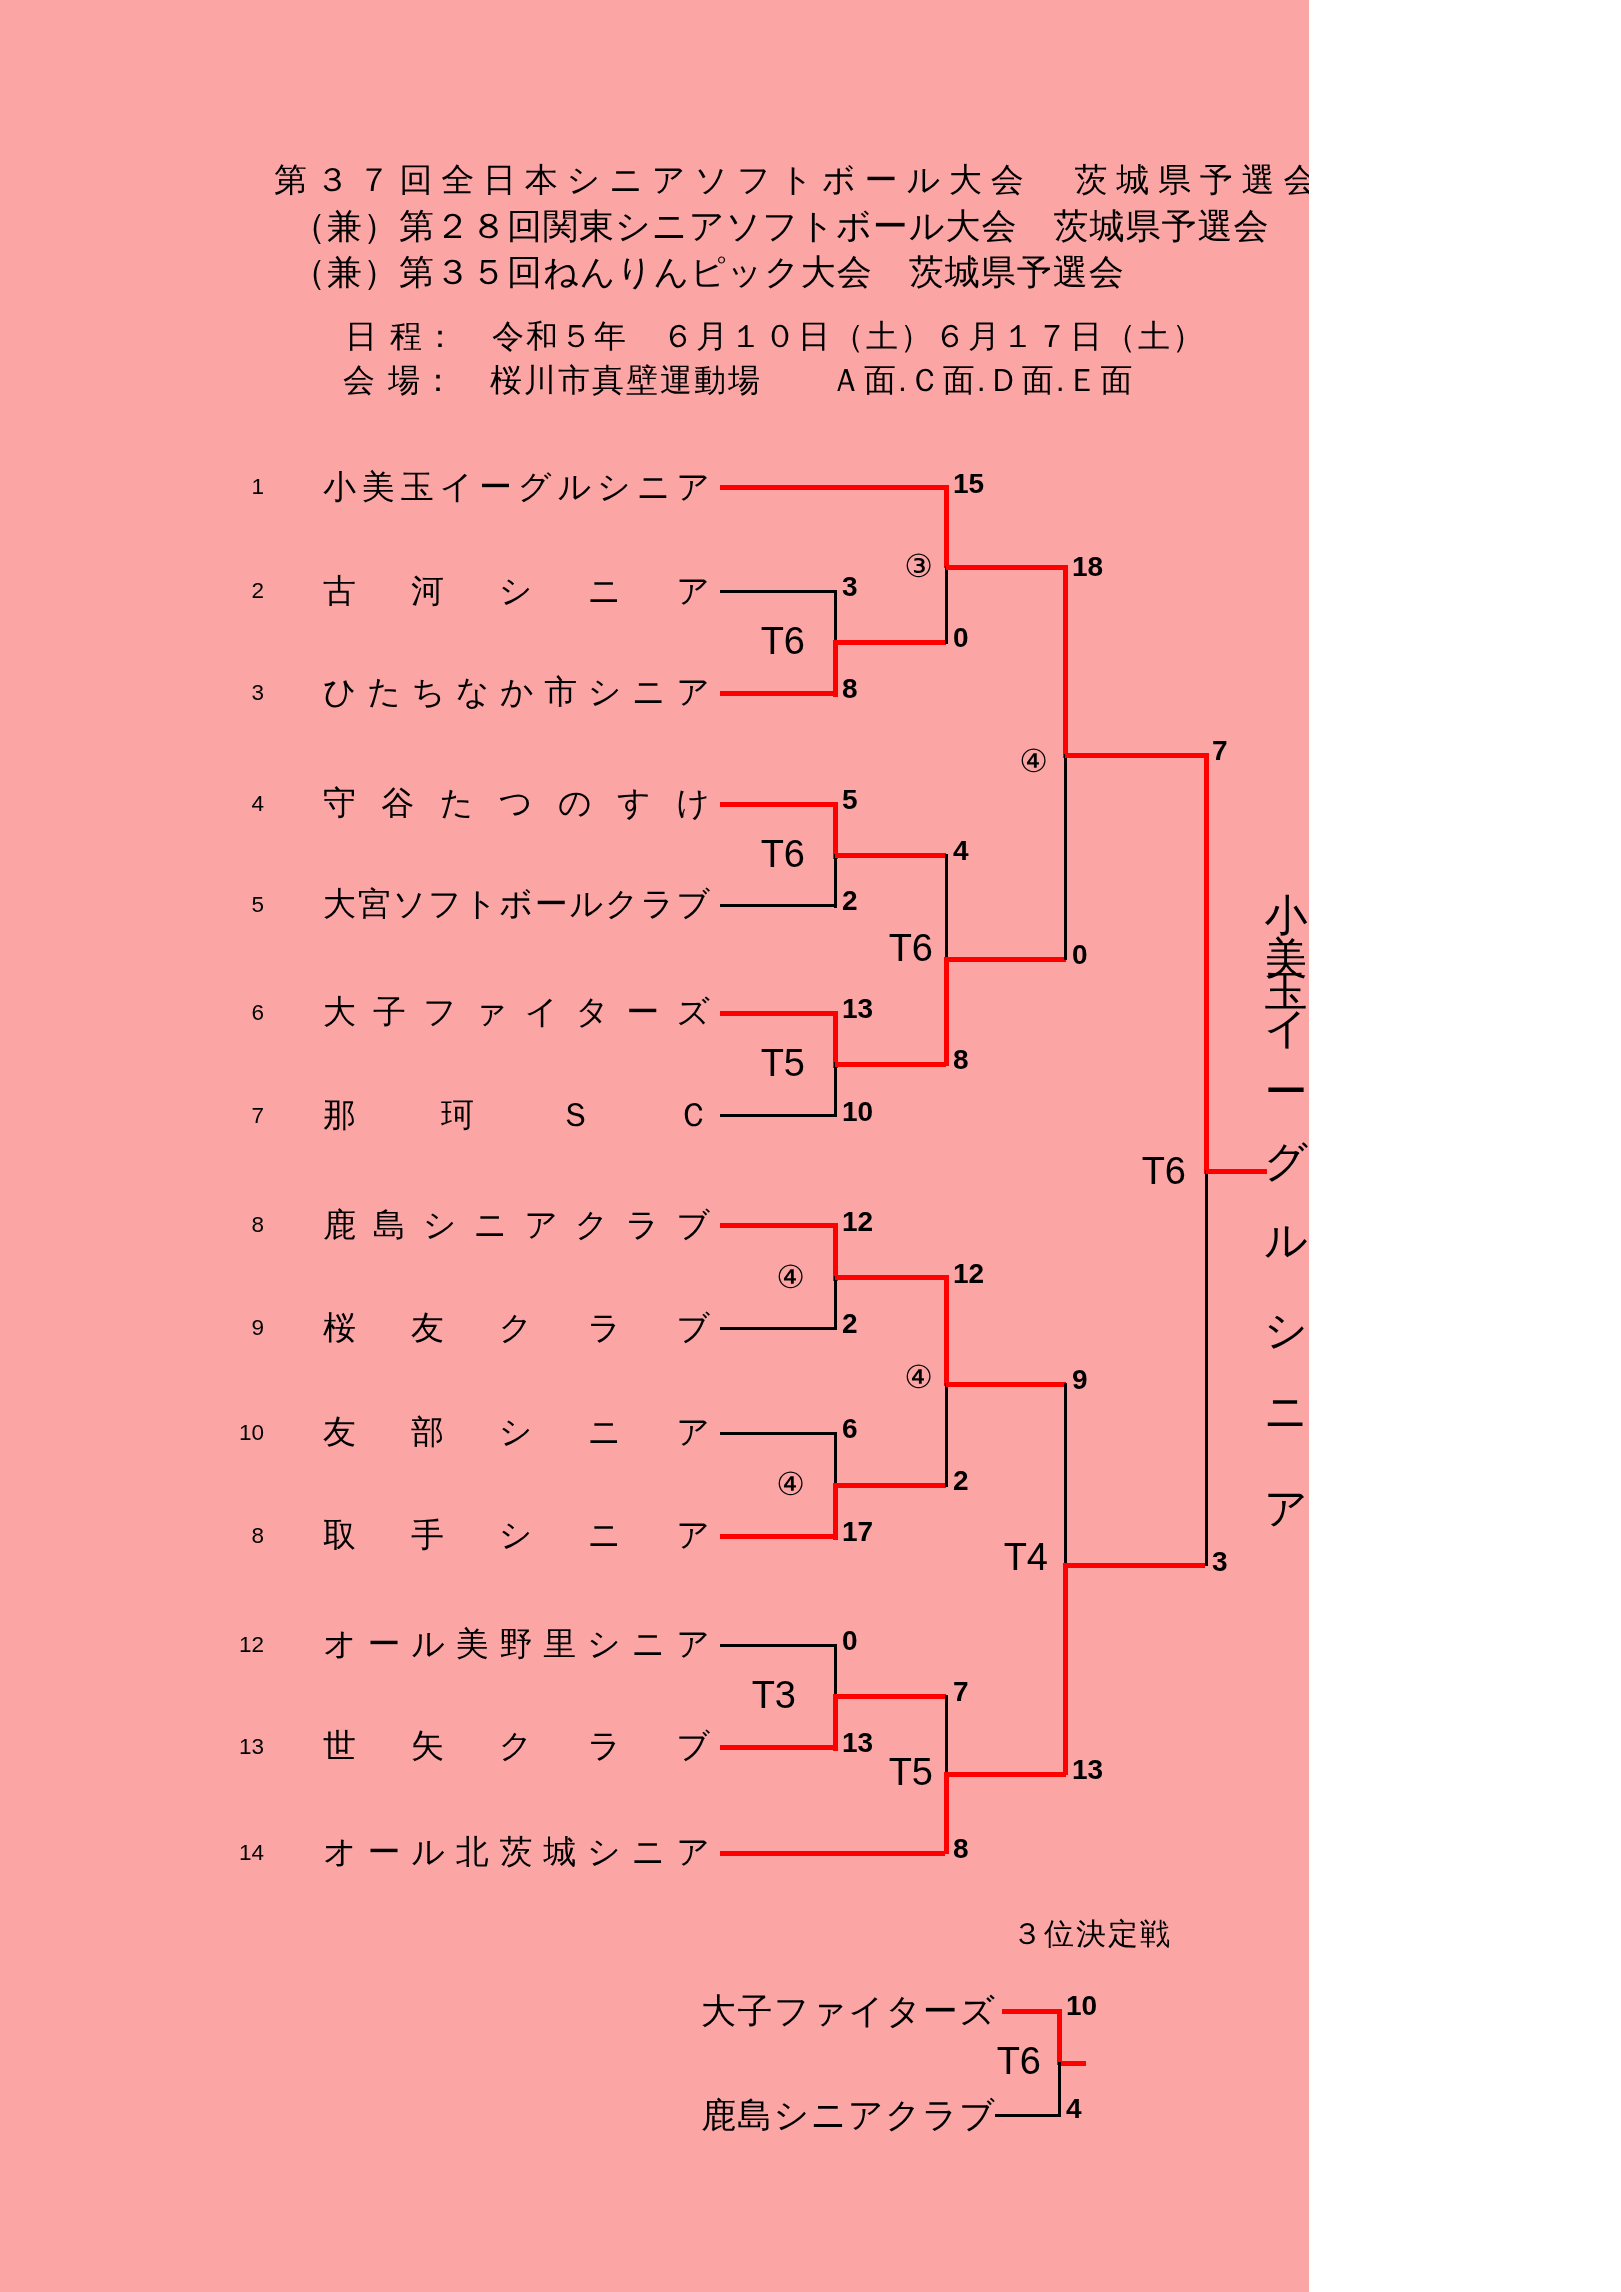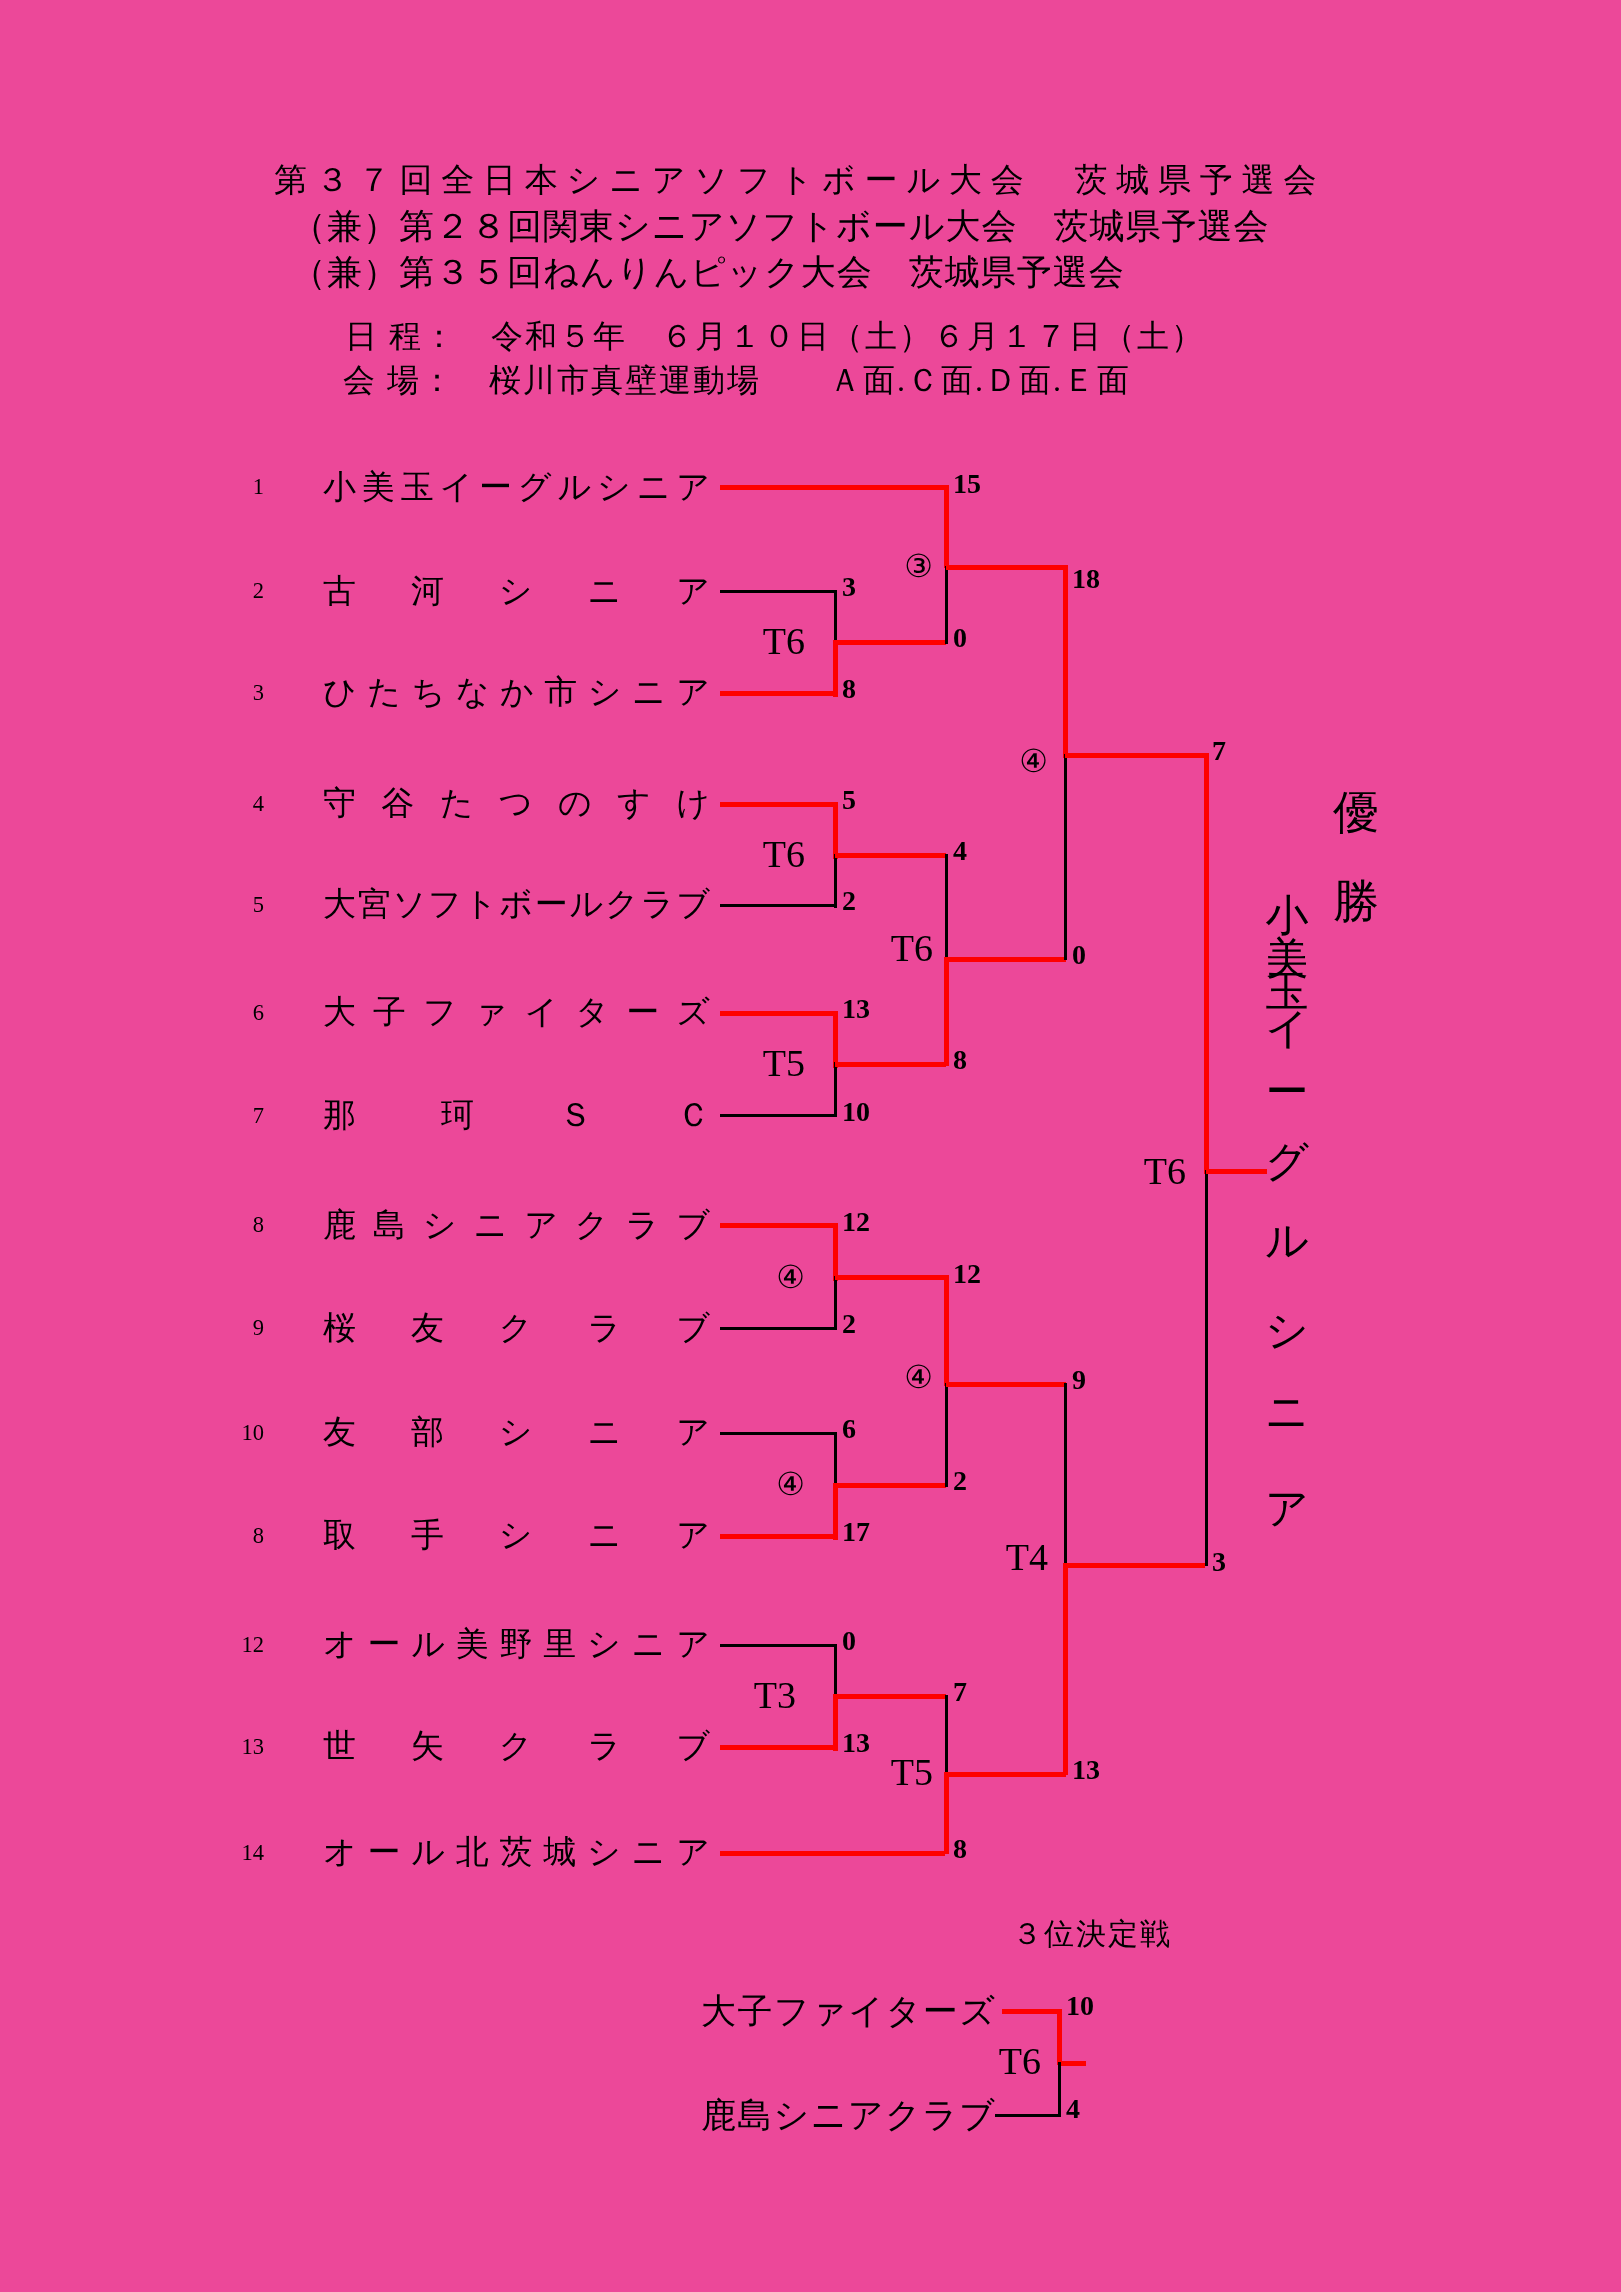--- a/index.html
+++ b/index.html
@@ -1,17 +1,17 @@
 <!DOCTYPE html>
 <html><head>
 <meta charset="utf-8">
 <style>
   html,body{margin:0;padding:0;background:#fff;}
-  #page{position:relative;width:1621px;height:2293px;background:#ec4899;overflow:hidden;
-        font-family:Liberation Serif, serif;color:#000;}
+  #page{position:relative;width:1309px;height:2293px;background:#fca5a5;overflow:hidden;
+        font-family:Liberation Sans, sans-serif;color:#000;}
   .abs{position:absolute;}
   
   .t1{font-size:33px;letter-spacing:8.8px;white-space:nowrap;}
   .t2{font-size:35px;letter-spacing:1px;white-space:nowrap;}
   .t3{font-size:32px;letter-spacing:2px;white-space:nowrap;}
   
   .hl{position:absolute;height:2.9px;background:#000;}
   .vl{position:absolute;width:2.9px;background:#000;}
   .hl.win{height:4.9px;background:#f00;}
   .vl.win{width:4.9px;background:#f00;}
@@ -258,21 +258,21 @@
 
   <div class="score" style="left:953px;top:469px;">15</div>
   <div class="score" style="left:953px;top:623px;">0</div>
   <div class="score" style="left:953px;top:836px;">4</div>
   <div class="score" style="left:953px;top:1045px;">8</div>
   <div class="score" style="left:953px;top:1259px;">12</div>
   <div class="score" style="left:953px;top:1466px;">2</div>
   <div class="score" style="left:953px;top:1677px;">7</div>
   <div class="score" style="left:953px;top:1834px;">8</div>
 
-  <div class="score" style="left:1072px;top:564px;">18</div>
+  <div class="score" style="left:1072px;top:552px;">18</div>
   <div class="score" style="left:1072px;top:940px;">0</div>
   <div class="score" style="left:1072px;top:1365px;">9</div>
   <div class="score" style="left:1072px;top:1755px;">13</div>
 
   <div class="score" style="left:1212px;top:736px;">7</div>
   <div class="score" style="left:1212px;top:1547px;">3</div>
 
   <div class="mlabel" style="left:727px;top:622px;">T6</div>
   <div class="mlabel" style="left:727px;top:835px;">T6</div>
   <div class="mlabel" style="left:727px;top:1044px;">T5</div>

